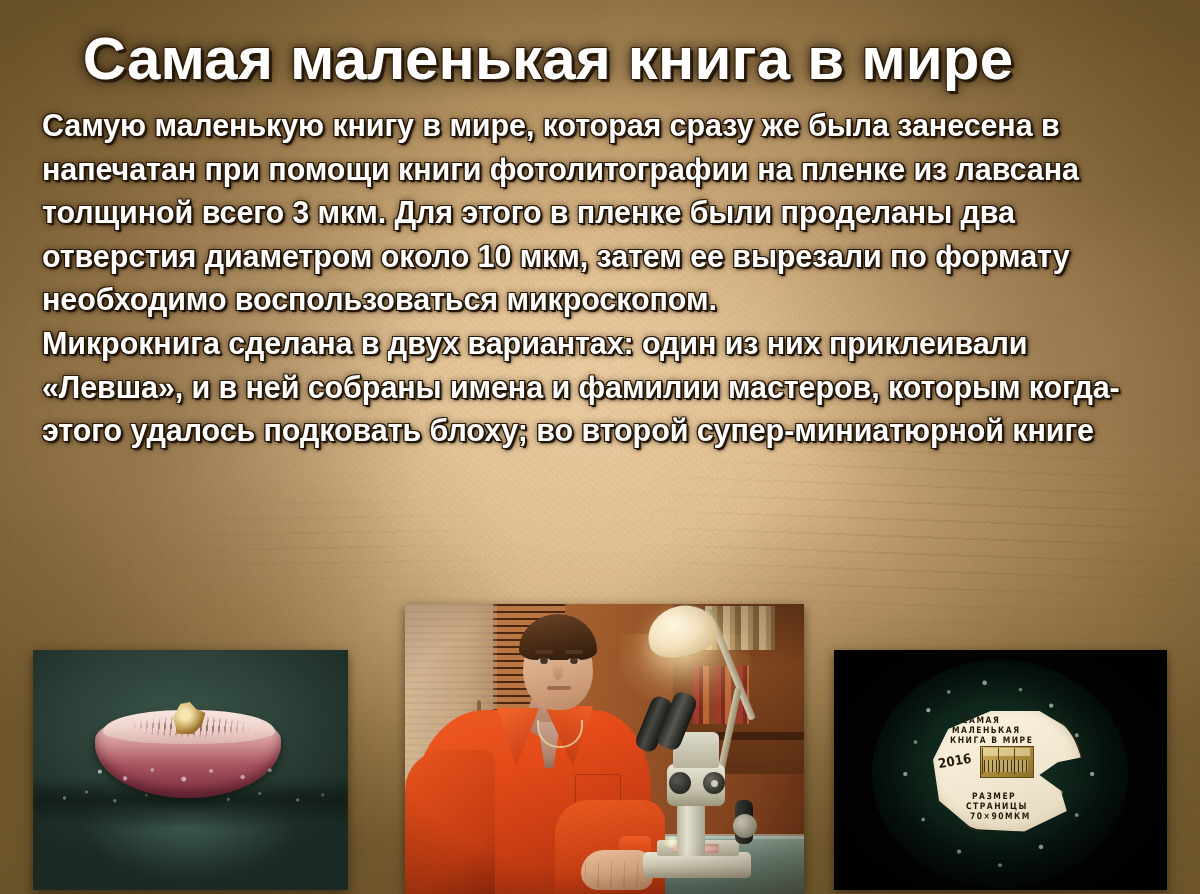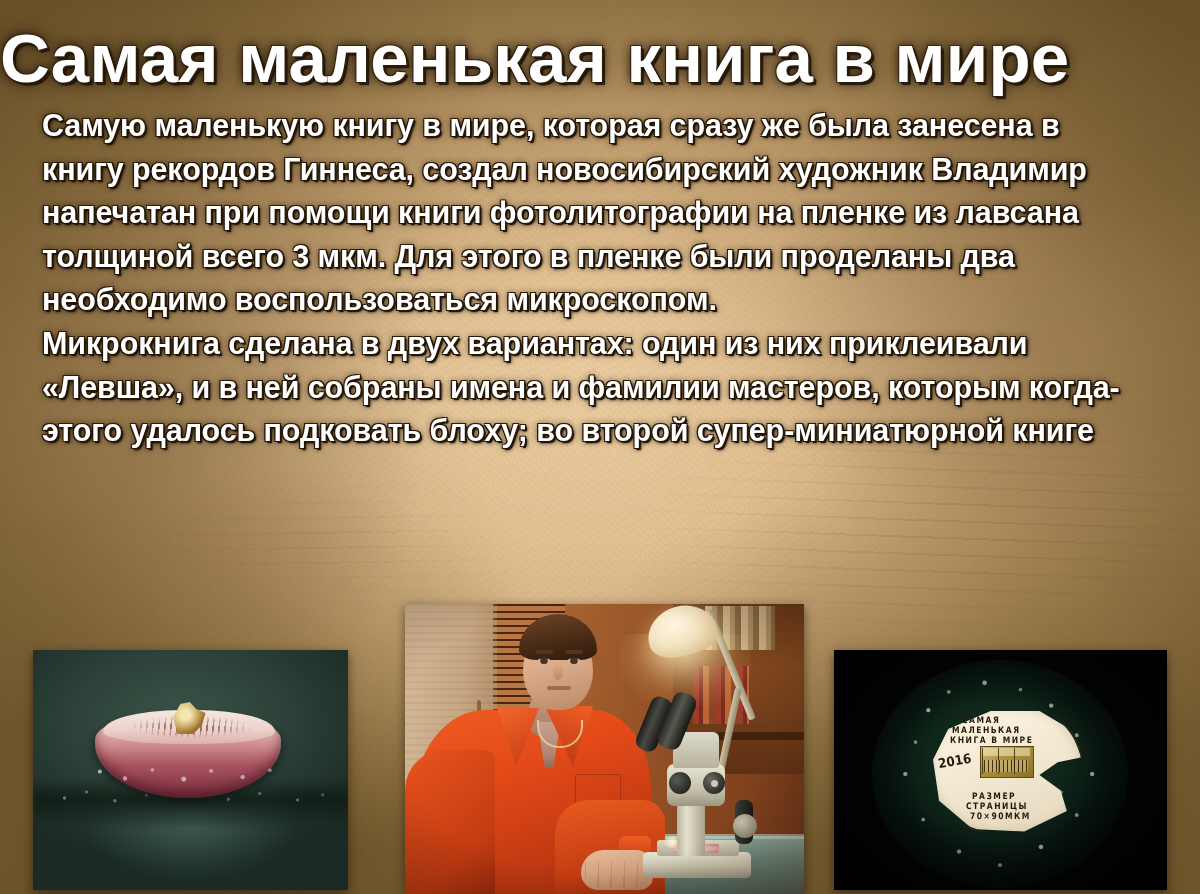--- a/index.html
+++ b/index.html
@@ -59,28 +59,29 @@
     opacity:.10;
     background-image:repeating-linear-gradient(-1deg, rgba(70,44,14,.5) 0 2px, rgba(0,0,0,0) 2px 15px);
     -webkit-mask-image:radial-gradient(ellipse 70% 70% at 50% 50%, #000 5%, transparent 72%);
             mask-image:radial-gradient(ellipse 70% 70% at 50% 50%, #000 5%, transparent 72%);
   }
 
   
   #title{
     position:absolute;left:0;top:28px;width:1064px;
     text-align:center;
-    font-size:69px;line-height:62px;font-weight:700;
+    font-size:60px;line-height:62px;font-weight:700;
     color:#ffffff;
     letter-spacing:.2px;
     text-shadow:
       2px 2px 0 #2a1a08, 3px 3px 1px rgba(20,12,2,.85),
       -1px -1px 0 #3a2510, 1px -1px 0 #3a2510, -1px 1px 0 #3a2510,
       0 0 9px rgba(25,14,3,.9), 0 0 18px rgba(25,14,3,.55);
     white-space:nowrap;
+    padding-left:16px;
   }
 
   
   #body-text{
     position:absolute;left:42px;top:104px;width:1136px;
   }
   .bline{
     font-size:30.5px;line-height:43.6px;font-weight:700;
     color:#ffffff;white-space:nowrap;letter-spacing:-0.1px;
     text-shadow:
@@ -323,23 +324,23 @@
   <div class="bg-layer bg-grunge"></div>
   <div class="bg-layer bg-speck"></div>
   <div class="bg-script"></div>
   <div class="bg-script2"></div>
   <div class="bg-layer bg-vig"></div>
 
   <div id="title">Самая маленькая книга в мире</div>
 
   <div id="body-text">
     <div class="bline">Самую маленькую книгу в мире, которая сразу же была занесена в</div>
-    <div class="bline">книгу рекордов Гиннеса, создал новосибирский художник Владимир</div>
     <div class="bline">напечатан при помощи книги фотолитографии на пленке из лавсана</div>
     <div class="bline">толщиной всего 3 мкм. Для этого в пленке были проделаны два</div>
+    <div class="bline">отверстия диаметром около 10 мкм, затем ее вырезали по формату</div>
     <div class="bline">необходимо воспользоваться микроскопом.</div>
     <div class="bline">Микрокнига сделана в двух вариантах: один из них приклеивали</div>
     <div class="bline">«Левша», и в ней собраны имена и фамилии мастеров, которым когда-</div>
     <div class="bline">этого удалось подковать блоху; во второй супер-миниатюрной книге</div>
   </div>
 
   <div class="photo" id="photo-left">
     <div id="pl-bg"></div>
     <div id="pl-floor"></div>
     <div id="pl-floor-spots"></div>

